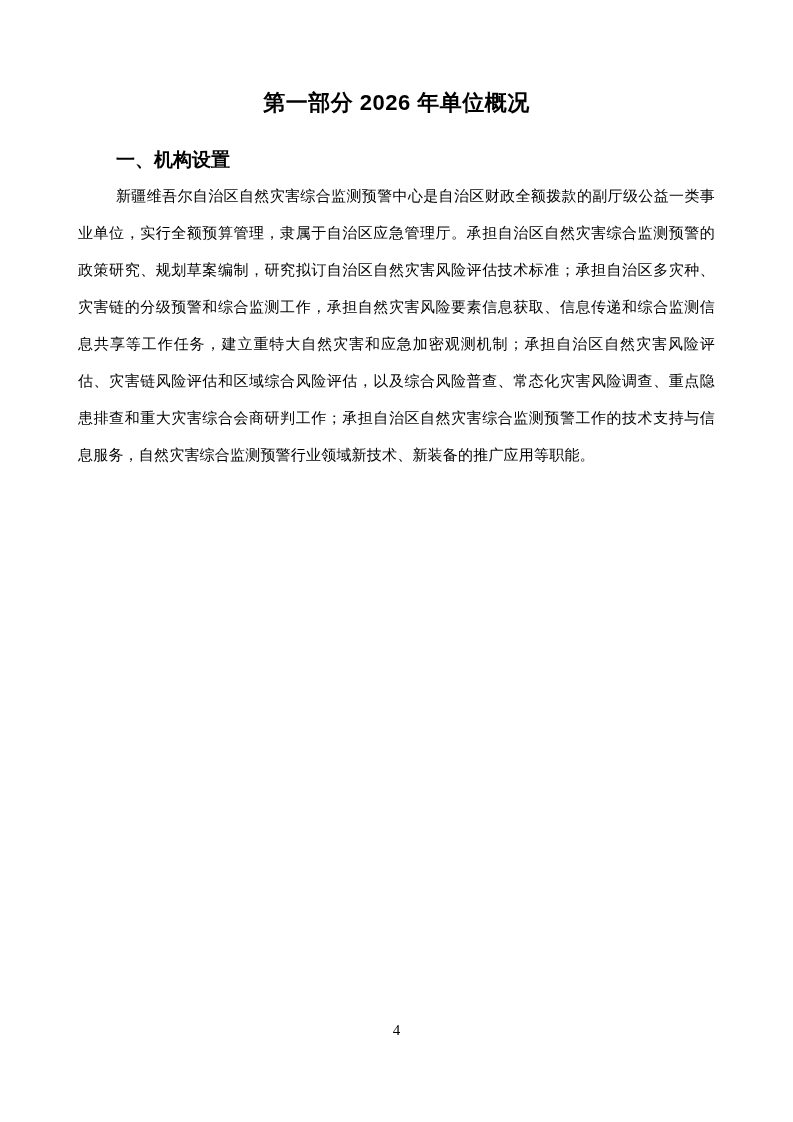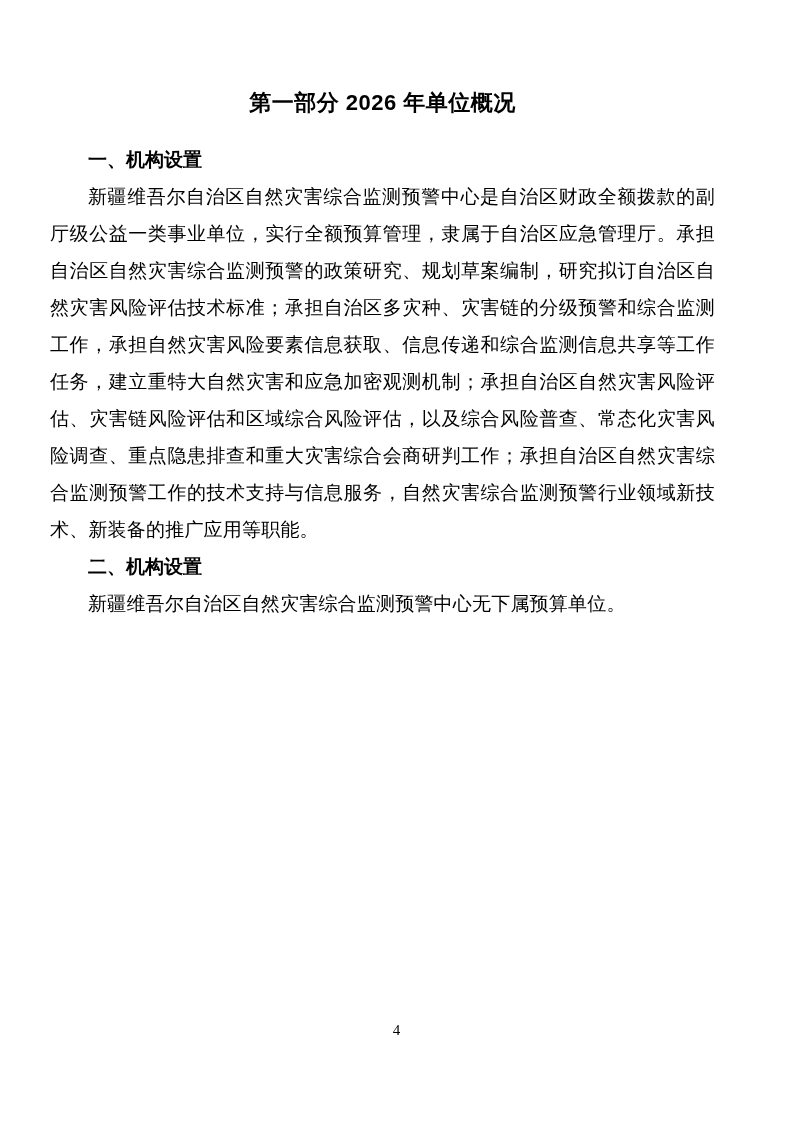--- a/index.html
+++ b/index.html
@@ -8,21 +8,21 @@
     background: #ffffff;
   }
   .page {
     position: relative;
     width: 793px;
     height: 1122px;
     margin: 0 auto;
     background: #ffffff;
     color: #000000;
     box-sizing: border-box;
-    padding: 88px 78px 0 50px;
+    padding: 88px 78px 0 78px;
     overflow: hidden;
     font-family: "Liberation Serif", "DejaVu Serif", serif;
   }
   .doc-title {
     text-align: center;
     font-family: "Liberation Sans", "DejaVu Sans", sans-serif;
     font-weight: bold;
     font-size: 22px;
     line-height: 30px;
     margin: 0 0 23px 0;
@@ -30,21 +30,21 @@
   }
   .section-heading {
     font-family: "Liberation Sans", "DejaVu Sans", sans-serif;
     font-weight: bold;
     font-size: 19px;
     line-height: 37px;
     text-indent: 38px;
     margin: 0;
   }
   .body-paragraph {
-    font-size: 19px;
+    font-size: 15px;
     line-height: 37px;
     text-indent: 38px;
     margin: 0;
     text-align: justify;
     text-justify: inter-ideograph;
     letter-spacing: 0.2px;
   }
   .page-number {
     position: absolute;
     left: 0;
@@ -60,20 +60,16 @@
 
 <div class="page">
 
   <h1 class="doc-title">第一部分 2026 年单位概况</h1>
 
   <div>
     <h2 class="section-heading">一、机构设置</h2>
     <p class="body-paragraph">新疆维吾尔自治区自然灾害综合监测预警中心是自治区财政全额拨款的副厅级公益一类事业单位，实行全额预算管理，隶属于自治区应急管理厅。承担自治区自然灾害综合监测预警的政策研究、规划草案编制，研究拟订自治区自然灾害风险评估技术标准；承担自治区多灾种、灾害链的分级预警和综合监测工作，承担自然灾害风险要素信息获取、信息传递和综合监测信息共享等工作任务，建立重特大自然灾害和应急加密观测机制；承担自治区自然灾害风险评估、灾害链风险评估和区域综合风险评估，以及综合风险普查、常态化灾害风险调查、重点隐患排查和重大灾害综合会商研判工作；承担自治区自然灾害综合监测预警工作的技术支持与信息服务，自然灾害综合监测预警行业领域新技术、新装备的推广应用等职能。</p>
   </div>
 
-  <div>
-    <h2 class="section-heading">二、机构设置</h2>
-    <p class="body-paragraph">新疆维吾尔自治区自然灾害综合监测预警中心无下属预算单位。</p>
-  </div>
 
   <div class="page-number">4</div>
 
 </div>
 
 </body></html>

